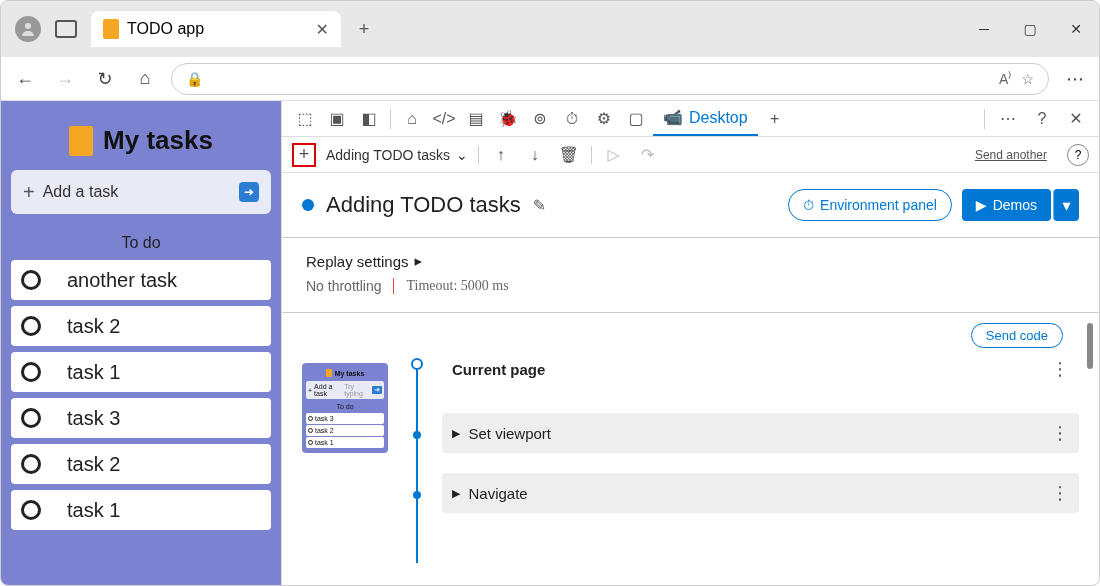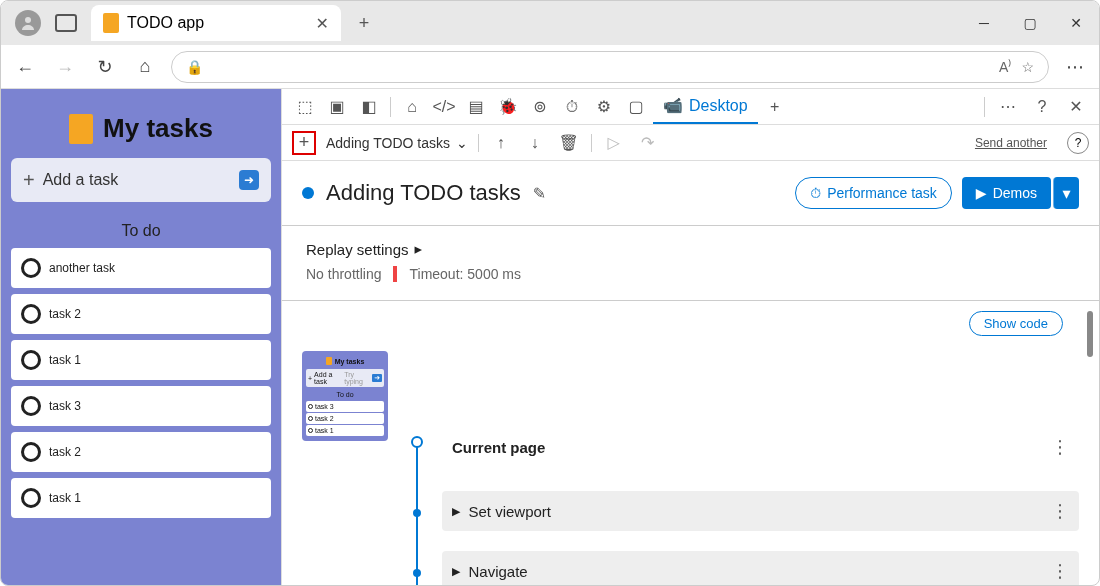--- a/index.html
+++ b/index.html
@@ -1,19 +1,19 @@
 <!DOCTYPE html>
 <html><head>
 <meta charset="utf-8">
 <style>
 * { box-sizing: border-box; margin: 0; padding: 0; font-family: "Segoe UI", -apple-system, sans-serif; }
 body { width: 1100px; height: 586px; background: #fff; overflow: hidden; border: 1px solid #ccc; border-radius: 8px; position: relative; }
 
 
-.titlebar { height: 44px; background: #e8e8e8; display: flex; align-items: center; position: relative; }
+.titlebar { height: 56px; background: #e8e8e8; display: flex; align-items: center; position: relative; }
 .titlebar .profile { width: 26px; height: 26px; border-radius: 50%; background: #999; margin-left: 14px; display:flex; align-items:center; justify-content:center; }
 .titlebar .wkspace { margin-left: 14px; width: 22px; height: 18px; border: 2px solid #555; border-radius: 3px; }
 .tab { height: 36px; background: #fff; border-radius: 8px 8px 0 0; margin-left: 14px; display:flex; align-items:center; padding: 0 12px; gap: 8px; min-width: 250px; }
 .tab .favicon { width: 16px; height: 20px; background: #f5a623; border-radius: 2px; display:inline-block; }
 .tab .close { margin-left: auto; font-size: 16px; color: #555; cursor:pointer; }
 .newtab { width: 30px; height: 30px; margin-left: 8px; display:flex; align-items:center; justify-content:center; font-size: 18px; color:#555; }
 .winctrl { margin-left: auto; display:flex; }
 .winctrl div { width: 46px; height: 44px; display:flex; align-items:center; justify-content:center; font-size: 14px; color:#333; }
 
 
@@ -30,21 +30,21 @@
 
 .app { width: 280px; background: #7b83d1; padding: 10px; overflow:hidden; }
 .app-title { display:flex; align-items:center; justify-content:center; gap: 10px; padding: 14px 0; }
 .app-title .icon { width: 24px; height: 30px; background: #f5a623; border-radius: 2px; }
 .app-title h1 { font-size: 26px; font-weight: 700; color:#111; }
 .add-task { background: #e8eaf5; border-radius: 6px; height: 44px; display:flex; align-items:center; padding: 0 12px; gap: 8px; margin-bottom: 12px; }
 .add-task .plus { font-size:20px; color:#555; }
 .add-task .label { font-size:16px; color:#333; }
 .add-task .arrow { margin-left:auto; width:20px; height:20px; background:#2b7cd3; border-radius:4px; display:flex; align-items:center; justify-content:center; color:#fff; font-size:12px; }
 .section-hdr { text-align:center; padding: 8px 0; font-size: 16px; color:#222; }
-.task { background:#fff; border-radius: 4px; height: 40px; display:flex; align-items:center; padding: 0 10px; gap: 8px; margin-bottom: 6px; font-size:12px; color:#222; }
+.task { background:#fff; border-radius: 4px; height: 40px; display:flex; align-items:center; padding: 0 10px; gap: 26px; margin-bottom: 6px; font-size:20px; color:#222; }
 .task .circle { width:20px; height:20px; border: 3px solid #222; border-radius:50%; }
 
 
 .devtools { flex:1; display:flex; flex-direction:column; border-left:1px solid #ddd; }
 .dt-tabs { height: 36px; border-bottom: 1px solid #ddd; display:flex; align-items:center; padding: 0 8px; gap: 2px; }
 .dt-tabs .icon { width: 30px; height: 30px; display:flex; align-items:center; justify-content:center; color:#555; font-size:16px; }
 .dt-tabs .sep { width:1px; height:20px; background:#ccc; margin:0 4px; }
 .dt-tab-active { height: 34px; display:flex; align-items:center; gap:6px; padding: 0 10px; border-bottom: 2px solid #0078d4; color:#0078d4; }
 .dt-tabs .right { margin-left:auto; display:flex; gap:4px; align-items:center; }
 
@@ -61,27 +61,27 @@
 .dt-header h2 { font-size: 22px; font-weight:400; color:#222; }
 .dt-header .edit { color:#555; font-size:16px; }
 .dt-header .btns { margin-left:auto; display:flex; gap:10px; }
 .btn-outline { height:32px; border:1px solid #0078d4; border-radius:16px; padding:0 14px; display:flex; align-items:center; gap:6px; color:#0078d4; font-size:14px; }
 .btn-primary { height:32px; background:#0078d4; border-radius:4px; padding:0 14px; display:flex; align-items:center; gap:6px; color:#fff; font-size:14px; }
 .btn-dd { width:26px; height:32px; background:#0078d4; border-radius:4px; display:flex; align-items:center; justify-content:center; color:#fff; border-left:1px solid rgba(255,255,255,0.4); margin-left:-8px; }
 
 .dt-settings { padding: 14px 24px 18px; display:flex; gap: 80px; border-bottom: 1px solid #ccc; }
 .dt-settings .col h3 { font-size:15px; font-weight:400; color:#222; margin-bottom:8px; display:flex; align-items:center; gap:6px;}
 .dt-settings .col .vals { font-size:14px; color:#666; display:flex; gap:12px; }
-.dt-settings .col .vals .s { border-left:4px solid #ef4444; padding-left:12px;}
+.dt-settings .col .vals .s { border-left:1px solid #ef4444; padding-left:12px;font-family:Liberation Serif, serif;}
 .dt-settings .envcol { margin-left:auto; }
 
 .dt-body { position:relative; padding: 10px 20px 0 20px; flex:1; overflow:hidden; }
 .showcode { position:absolute; right: 36px; top: 10px; border:1px solid #0078d4; border-radius:14px; padding:4px 14px; color:#0078d4; font-size:13px; }
 .scrollbar { position:absolute; right:6px; top:10px; width:6px; height:46px; background:#888; border-radius:3px; }
-.steps-row { display:flex; gap:20px; margin-top:40px;align-items:flex-end; }
+.steps-row { display:flex; gap:20px; margin-top:40px; }
 .thumb { width:86px; background:#7b83d1; border-radius:4px; padding:4px; font-size:7px; color:#111; }
 .thumb .tt { text-align:center; font-weight:700; padding:2px 0; display:flex; align-items:center; justify-content:center; gap:3px;}
 .thumb .add { background:#e8eaf5; border-radius:2px; padding:2px; margin:2px 0; display:flex; gap:2px; align-items:center;}
 .thumb .td { text-align:center; padding:2px 0;}
 .thumb .tk { background:#fff; border-radius:2px; padding:2px; margin:1px 0; display:flex; gap:2px; align-items:center;}
 .thumb .tk .c { width:5px; height:5px; border:1px solid #222; border-radius:50%;}
 
 .timeline { position:relative; flex:1; }
 .tl-line { position:absolute; left:8px; top:0; width:2px; height:200px; background:#0078d4; }
 .tl-node { position:absolute; left:3px; width:12px; height:12px; border:2px solid #0078d4; border-radius:50%; background:#fff; }
@@ -213,21 +213,21 @@
       <div class="help">?</div>
     </div>
 
     <div class="dt-header">
       <span class="dot"></span>
       <h2>Adding TODO tasks</h2>
       <span class="edit">✎</span>
       <div class="btns">
         <div class="btn-outline">
           <span>⏱</span>
-          <span>Performance task</span>
+          <span>Environment panel</span>
         </div>
         <div class="btn-primary">
           <span>▶</span>
           <span>Demos</span>
         </div>
         <div class="btn-dd">▾</div>
       </div>
     </div>
 
     <div class="dt-settings">
@@ -237,21 +237,21 @@
             <span>▸</span>
           </h3>
         <div class="vals">
           <span>No throttling</span>
           <span class="s">Timeout: 5000 ms</span>
         </div>
       </div>
     </div>
 
     <div class="dt-body">
-      <div class="showcode"><span>Show code</span></div>
+      <div class="showcode"><span>Send code</span></div>
       <div class="scrollbar"></div>
 
       <div class="steps-row">
         <div class="thumb">
           <div class="tt">
               <span style="width:6px;height:8px;background:#f5a623;border-radius:1px;display:inline-block"></span>
               <span>My tasks</span>
             </div>
           <div class="add">
               <span>+</span>

